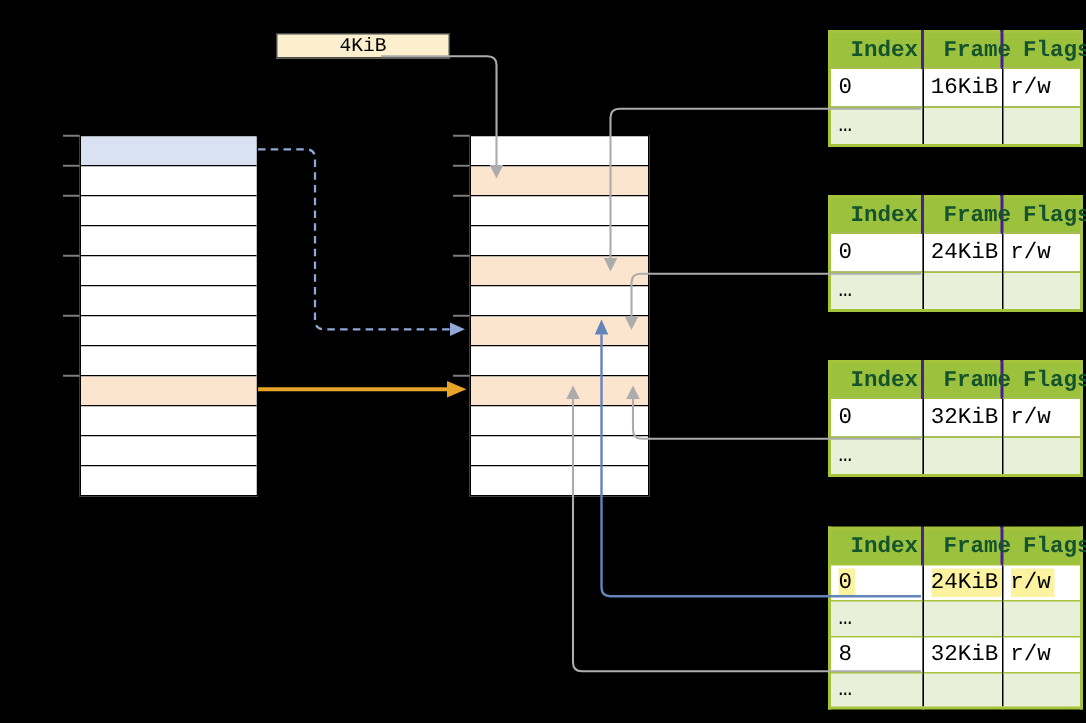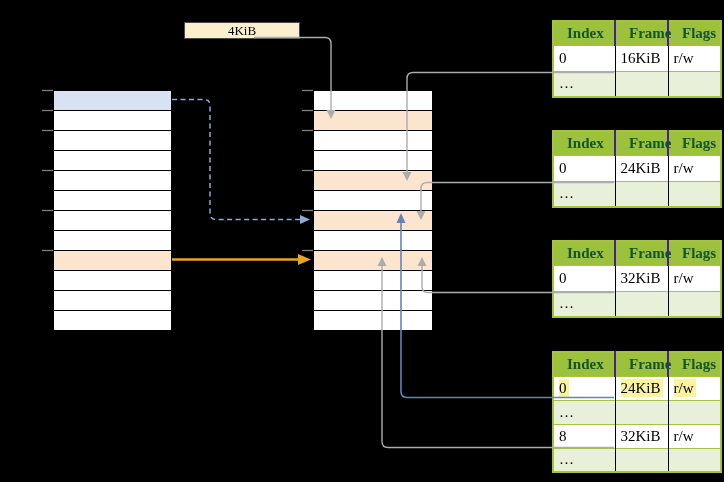--- a/index.html
+++ b/index.html
@@ -1,19 +1,19 @@
 <!DOCTYPE html>
 <html style="--bg: #000000; --blue-cell: #D9E2F3; --orange-cell: #FCE5CF; --cream: #FBEFCD; --green: #9CC13D; --green-border: #A6C43B; --light-green: #E9F0DA; --hl: #FBF3A0; --gray-arrow: #ACACAC; --blue-arrow: #6384BB; --blue-dash: #8FA8D6; --orange-arrow: #E8A42A; --tick: #7F7F7F;"><head>
 <meta charset="utf-8">
 <style>
   html,body{margin:0;padding:0;background:#000;}
   .canvas{
     position:relative;width:724px;height:482px;overflow:hidden;
     background:var(--bg,#000);
-    font-family:Liberation Serif, serif;
+    font-family:Liberation Mono, monospace;
   }
   
   .mcol{position:absolute;border:1px solid #000;background:#fff;}
   .mcol .cell{height:19px;border-bottom:1px solid #000;background:#fff;}
   .mcol .cell:last-child{border-bottom:none;}
   .mcol .cell.blue{background:var(--blue-cell,#D9E2F3);}
   .mcol .cell.orange{background:var(--orange-cell,#FCE5CF);}
   #left-col{left:53px;top:90px;width:117px;}
   #mid-col{left:313px;top:90px;width:118px;}
   

